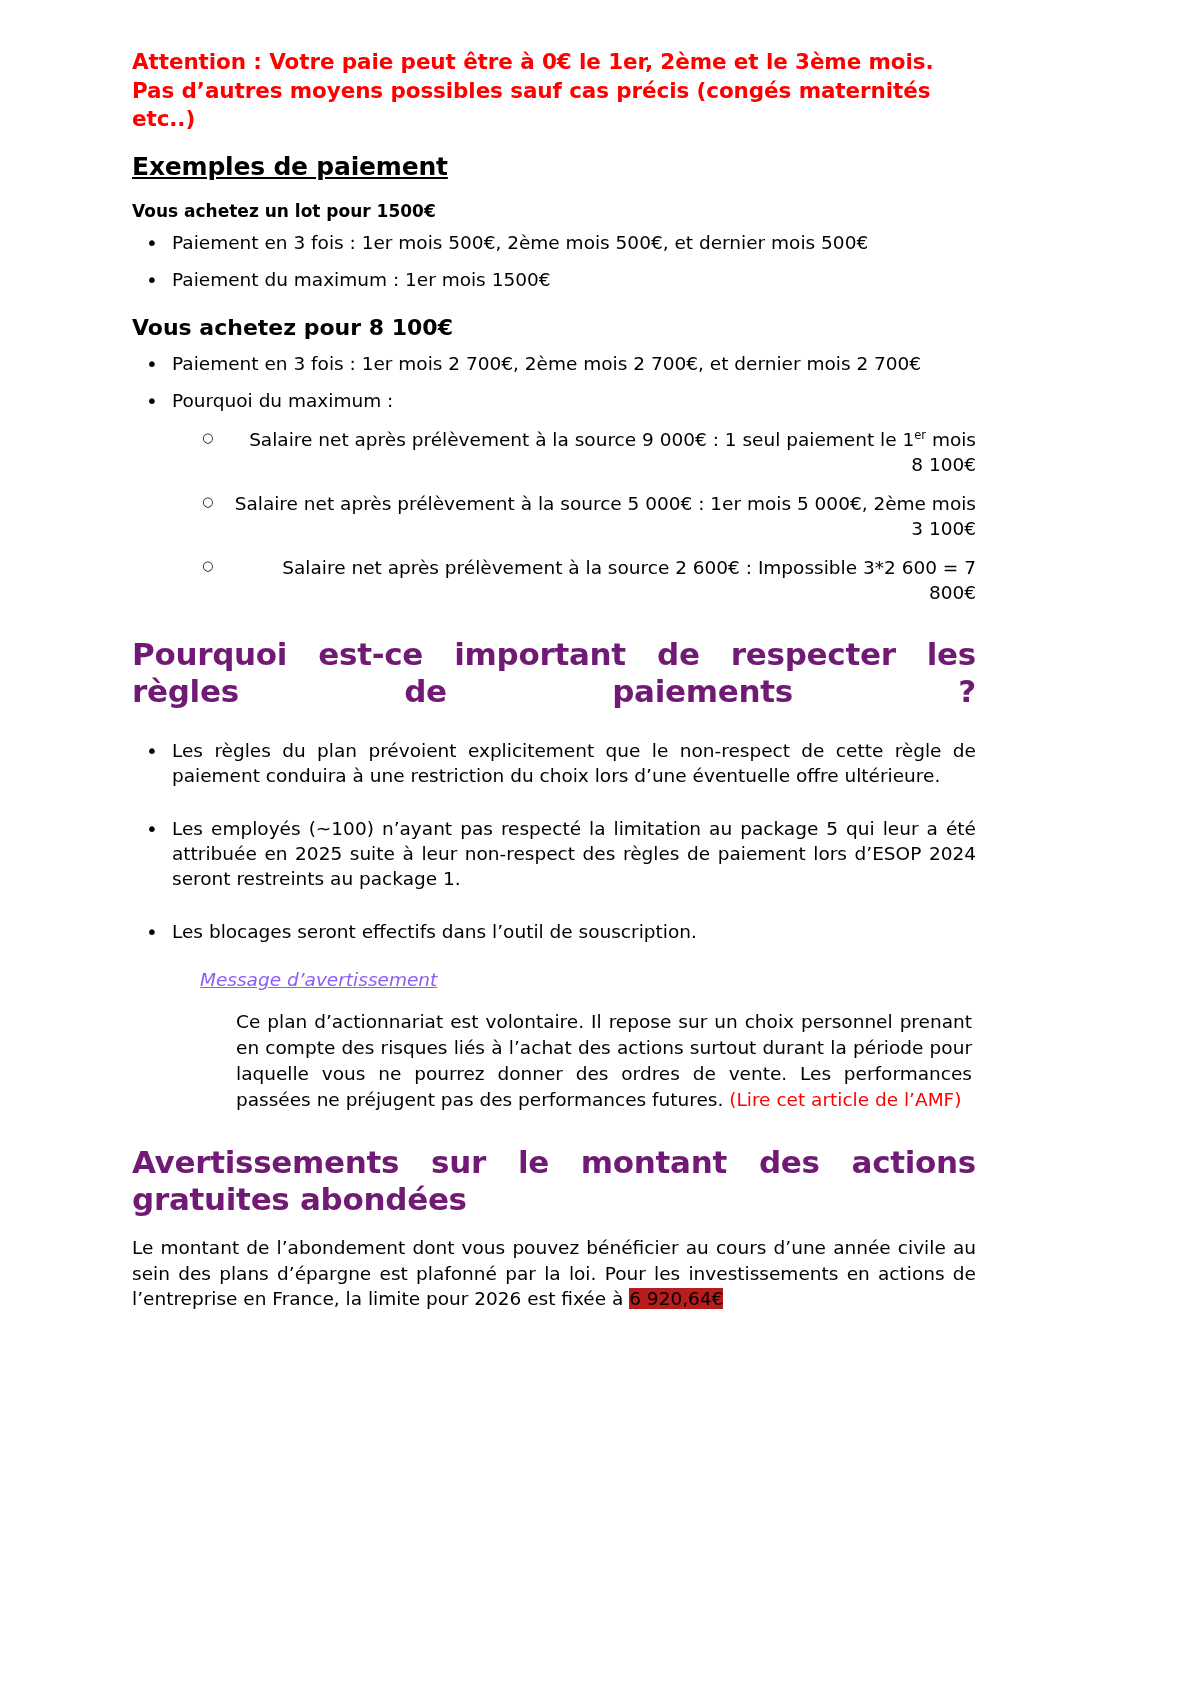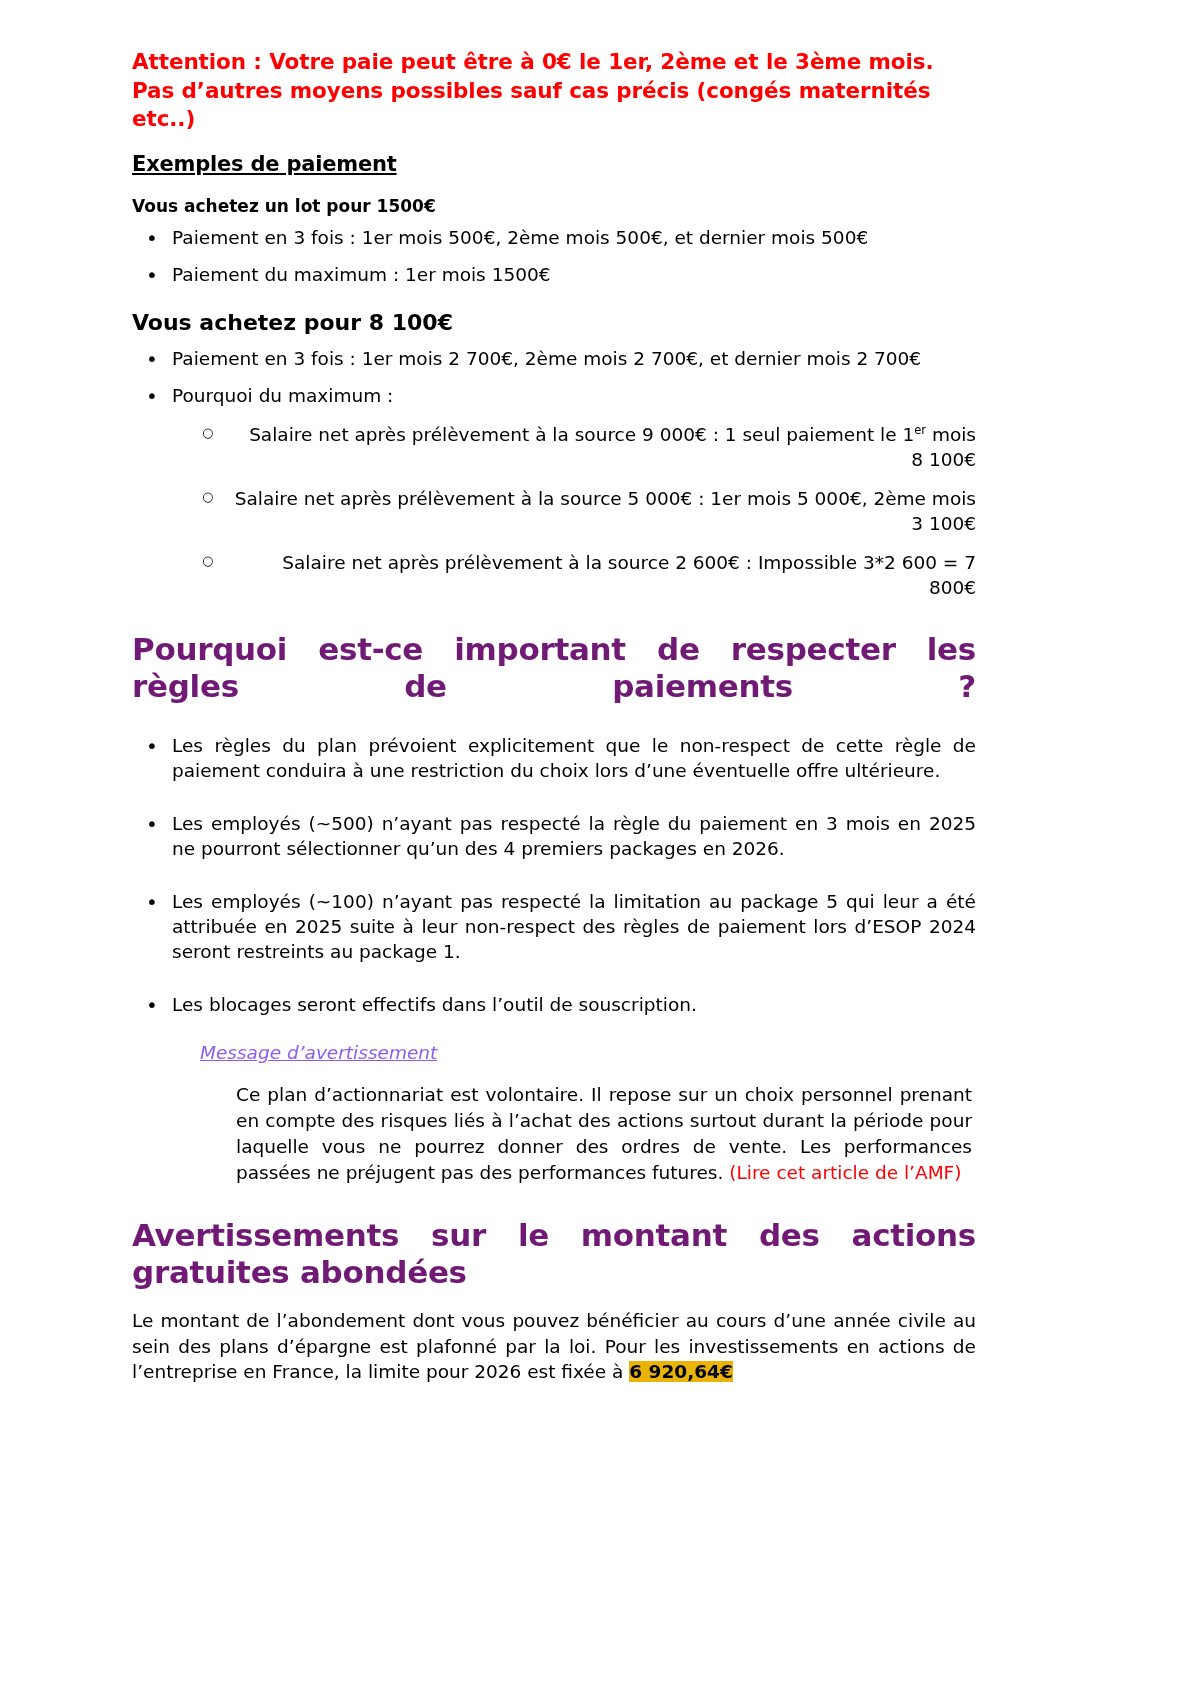--- a/index.html
+++ b/index.html
@@ -22,21 +22,21 @@
   .warning-block {
     color: #ff0000;
     font-weight: bold;
     font-size: 21.5px;
     line-height: 1.33;
     letter-spacing: -0.1px;
     margin: 8px 0 18px 0;
   }
   .h-underline {
     font-weight: bold;
-    font-size: 21px;
+    font-size: 25px;
     text-decoration: underline;
     margin: 0 0 20px 0;
     letter-spacing: -0.2px;
   }
   .sub-bold {
     font-weight: bold;
     font-size: 17px;
     margin: 0 0 10px 0;
   }
   .sub-bold.big {
@@ -118,22 +118,22 @@
   .amf-link {
     color: #ff0000;
   }
   .para {
     font-size: 18.5px;
     line-height: 1.38;
     text-align: justify;
     margin: 16px 0 0 0;
   }
   .hl {
-    background: #eab308;
-    font-weight: bold;
+    background: #b91c1c;
+    font-weight: normal;
     margin-top: 12px;
   }
   sup {
     font-size: 0.62em;
     vertical-align: super;
   }
   .nowrap { white-space: nowrap; }
 </style>
 </head>
 <body>
@@ -159,21 +159,20 @@
         <li><span>Salaire net après prélèvement à la source 9 000€ : 1 seul paiement le 1</span><sup>er</sup><span> mois 8 100€</span></li>
         <li>Salaire net après prélèvement à la source 5 000€ : 1er mois 5 000€, 2ème mois 3 100€</li>
         <li>Salaire net après prélèvement à la source 2 600€ : Impossible 3*2 600 = 7 800€</li>
       </ul>
     </li>
   </ul>
 
   <h2 class="section-title">Pourquoi est-ce important de respecter les règles de paiements ?</h2>
   <ul class="bullets just">
     <li>Les règles du plan prévoient explicitement que le non-respect de cette règle de paiement conduira à une restriction du choix lors d’une éventuelle offre ultérieure.</li>
-    <li>Les employés (~500) n’ayant pas respecté la règle du paiement en 3 mois en 2025 ne pourront sélectionner qu’un des 4 premiers packages en 2026.</li>
     <li>Les employés (~100) n’ayant pas respecté la limitation au package 5 qui leur a été attribuée en 2025 suite à leur non-respect des règles de paiement lors d’ESOP 2024 seront restreints au package 1.</li>
     <li>Les blocages seront effectifs dans l’outil de souscription.</li>
   </ul>
 
   <p class="warn-head">Message d’avertissement</p>
   <p class="warn-body">
     <span>Ce plan d’actionnariat est volontaire. Il repose sur un choix personnel prenant en compte des risques liés à l’achat des actions surtout durant la période pour laquelle vous ne pourrez donner des ordres de vente. Les performances passées ne préjugent pas des performances futures.</span>
     <span class="amf-link">(Lire cet article de l’AMF)</span>
   </p>
 

